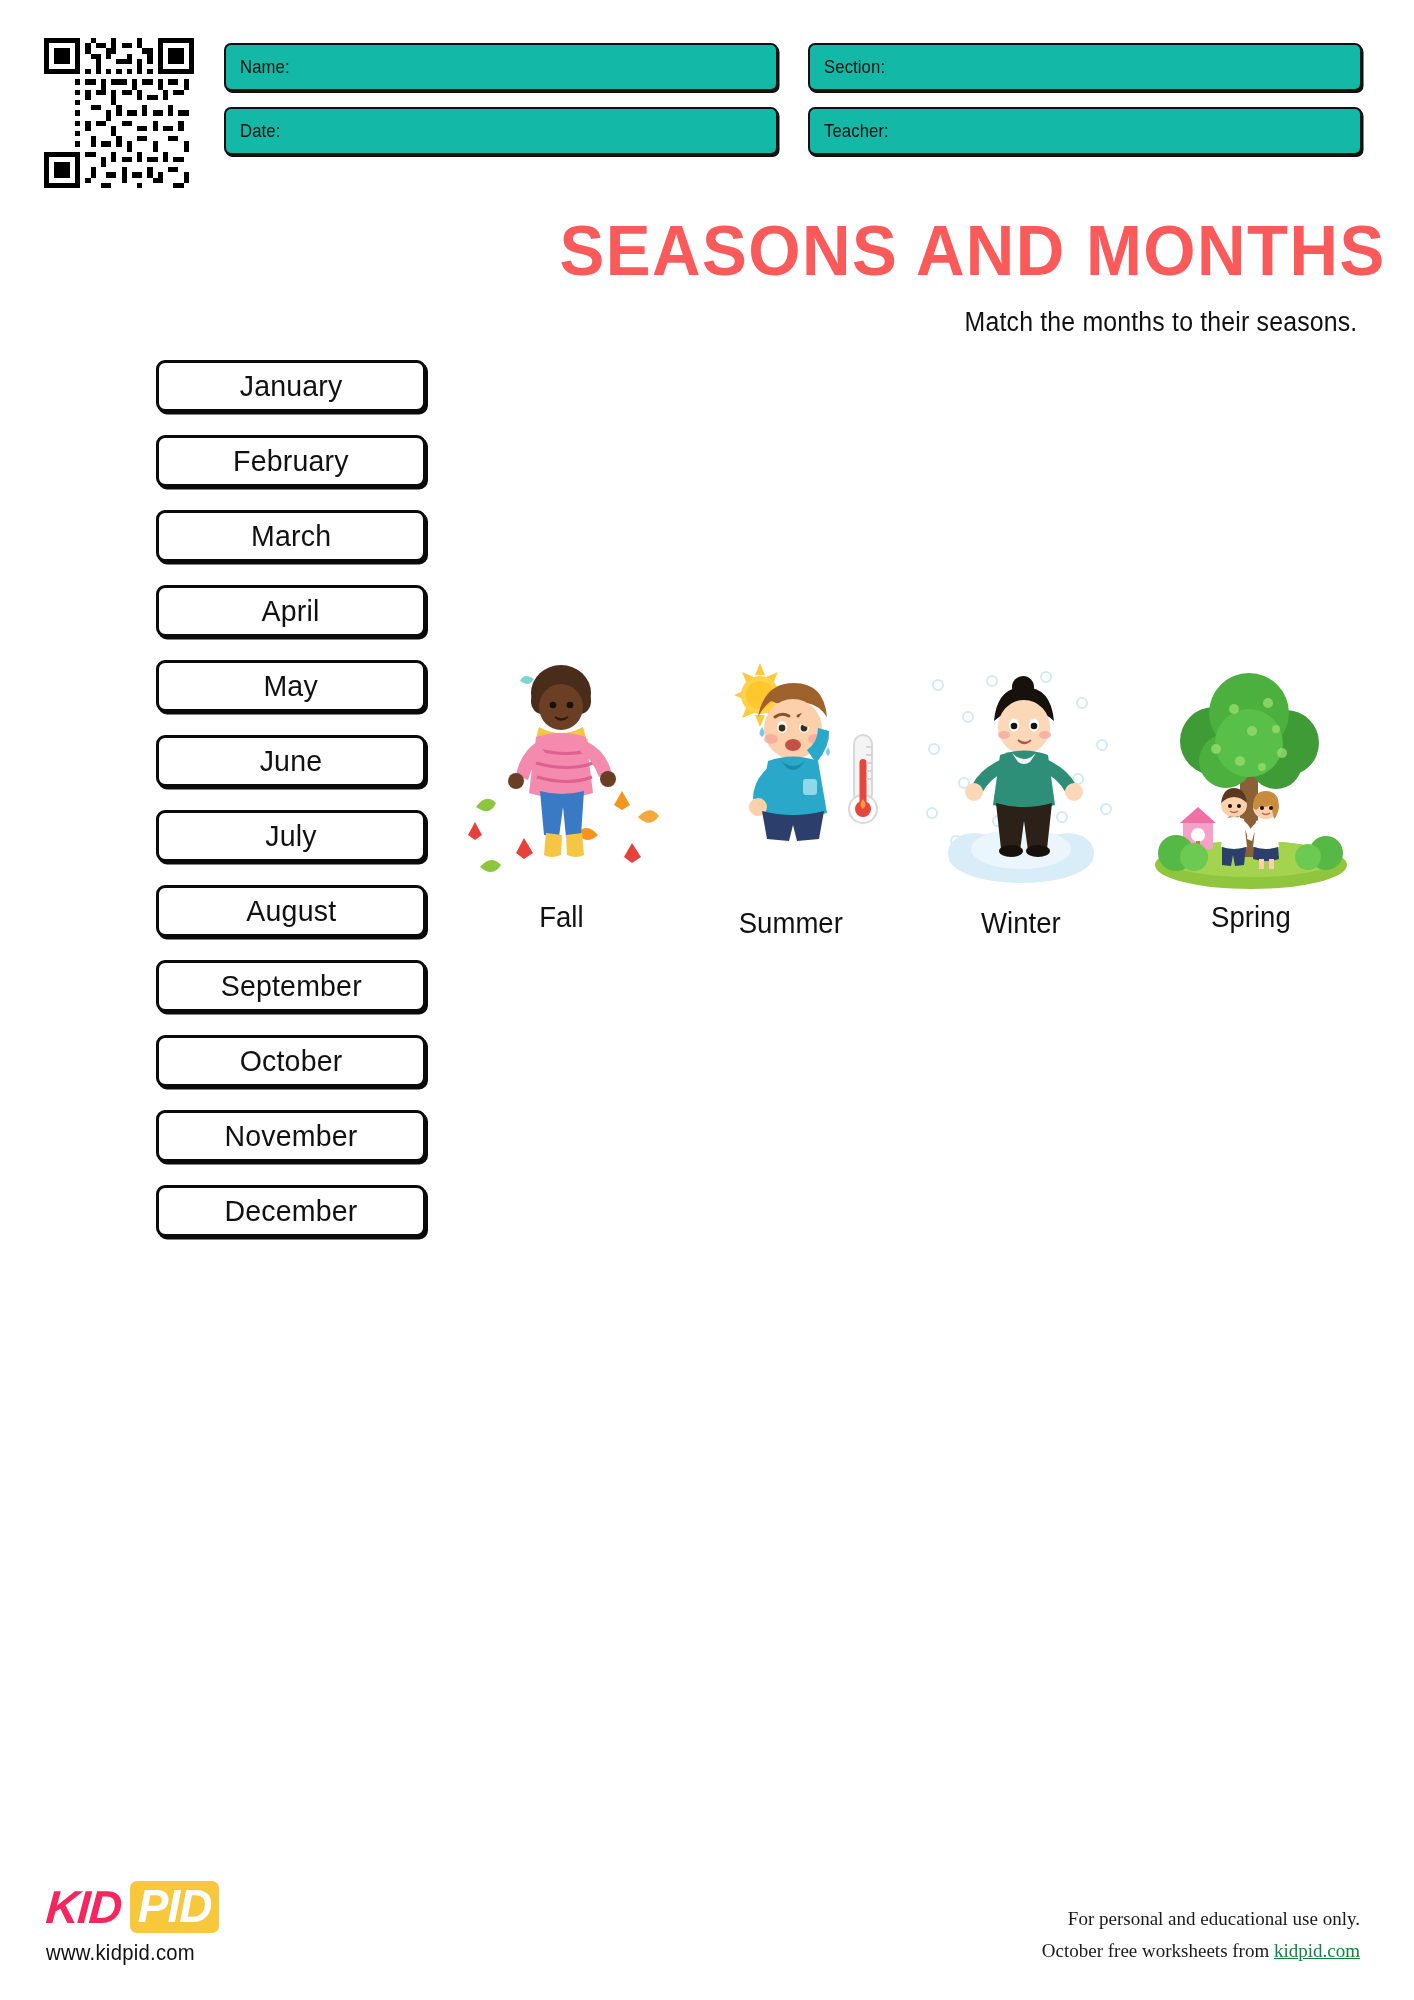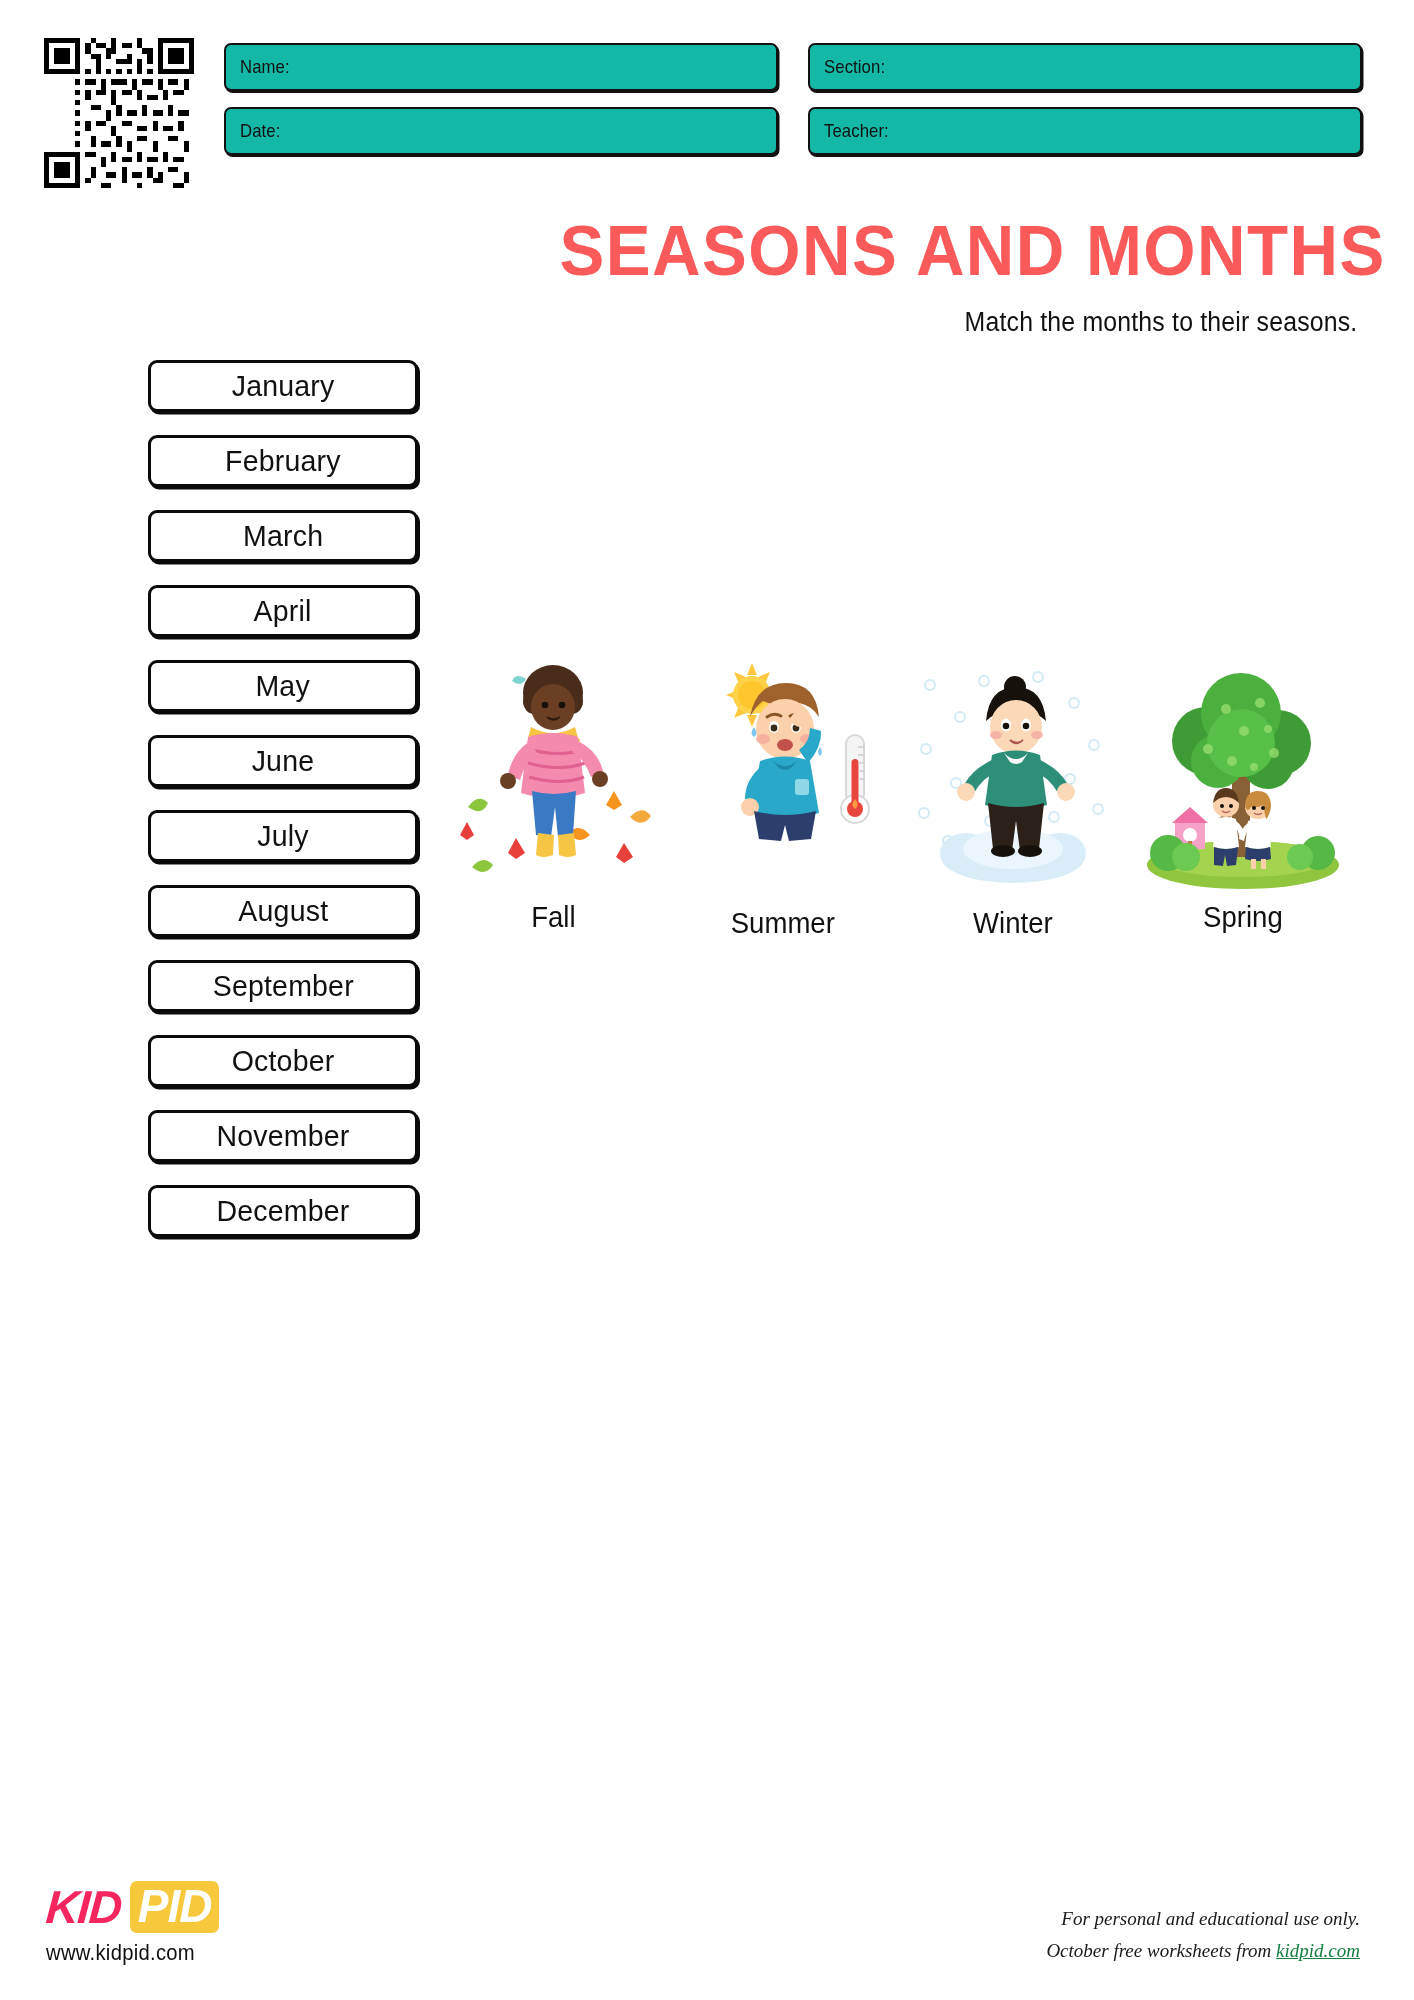--- a/index.html
+++ b/index.html
@@ -73,21 +73,21 @@
     font-family: "Liberation Sans Narrow", "Liberation Sans", sans-serif;
     font-size: 27px;
     color: #111;
     letter-spacing: .2px;
     transform: scaleX(.92);
   }
 
   
   .main {
     display: flex;
-    padding: 22px 0 0 8px;
+    padding: 22px 0 0 16px;
     position: relative;
   }
 
   .months-col {
     width: 430px;
     padding-left: 140px;
     display: flex;
     flex-direction: column;
     gap: 23px;
   }
@@ -184,21 +184,20 @@
     transform: scaleX(.92);
     transform-origin: left center;
   }
 
   .footer-note {
     text-align: right;
     font-family: "Liberation Serif", serif;
     font-size: 19px;
     color: #1a1a1a;
     line-height: 1.65;
-    font-style: italic;
   }
   .footer-link { text-decoration: underline; color: #15803d; }
 </style>
 </head>
 <body>
 
 <div class="header">
 
   <svg class="qr" viewBox="0 0 29 29" shape-rendering="crispEdges">
     <rect width="29" height="29" fill="#fff"></rect>

